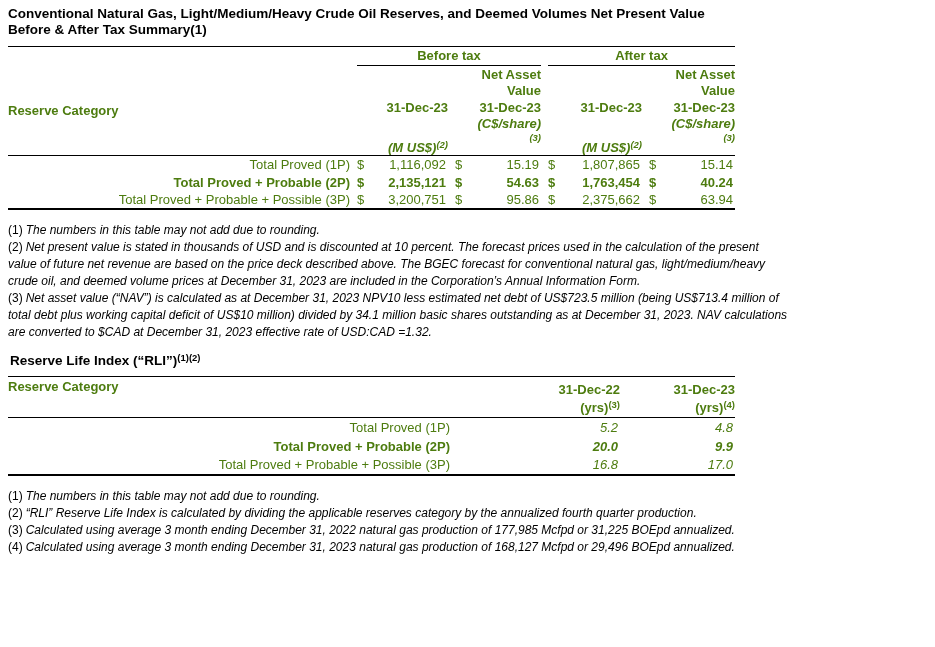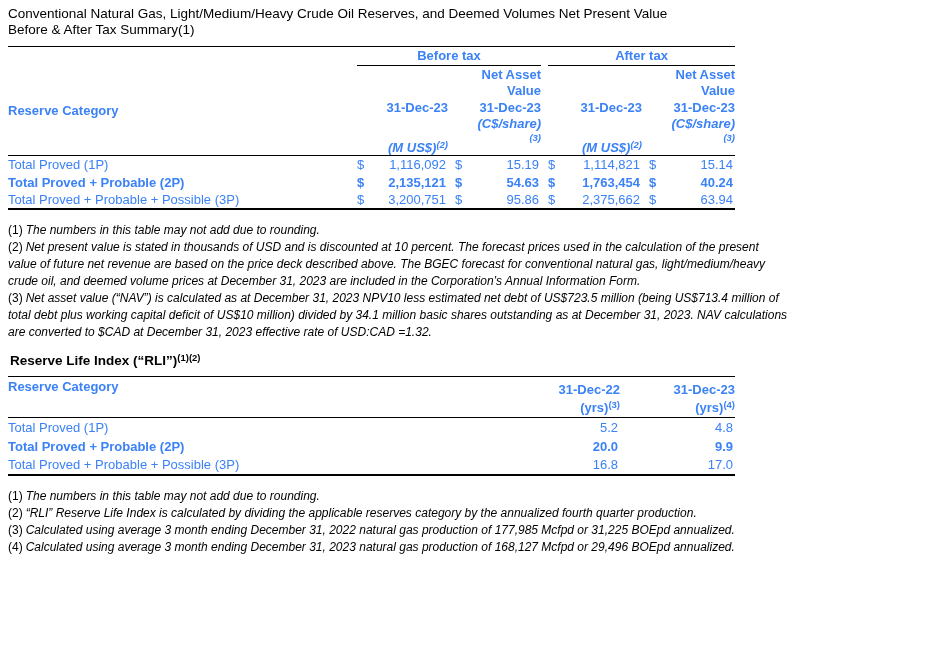--- a/index.html
+++ b/index.html
@@ -7,28 +7,28 @@
   body {
     width: 935px; height: 647px; overflow: hidden;
     background: #ffffff; color: #000000;
     font-family: "Liberation Sans", sans-serif;
   }
   .page { padding: 6px 8px 0 8px; }
 
   
   .doc-title {
     margin: 0; max-width: 700px;
-    font-size: 13.5px; line-height: 16px; font-weight: normal;
+    font-size: 13.5px; line-height: 16px; font-weight: bold;
   }
 
   
   table.fin {
     border-collapse: collapse; table-layout: fixed; width: 727px;
     border-top: 1px solid #000; border-bottom: 2px solid #000;
-    font-size: 13px; color: #3b82f6;
+    font-size: 13px; color: #4d7c0f;
   }
   table.fin td { padding: 0; }
 
   
   .npv { margin-top: 8px; }
   .group-row td { vertical-align: bottom; padding-top: 2px; }
   .group-inner {
     margin-left: 7px; border-bottom: 1px solid #000;
     text-align: center; font-weight: bold; padding: 1px 0 2px 0;
   }
@@ -46,21 +46,21 @@
   .units { font-style: italic; font-weight: bold; }
   .fnref {
     font-style: italic; font-weight: bold;
     font-size: 9.5px; line-height: 0; vertical-align: 4px;
   }
   .fn-only { vertical-align: top; text-align: right; }
   .fn-only .fnref { vertical-align: 2px; }
 
   
   .npv tbody td { height: 18px; vertical-align: middle; }
-  .cat { text-align: left; }
+  .cat { text-align: right; }
   .moneybox {
     display: flex; justify-content: space-between; align-items: baseline;
     padding: 0 2px 0 7px;
   }
   .bold-row td { font-weight: bold; }
 
   
   .footnotes { margin-top: 12px; width: 780px; font-size: 12px; line-height: 17px; }
   .fn-marker { font-style: normal; padding-right: 3px; }
   .fn-text { font-style: italic; }
@@ -70,21 +70,21 @@
   .section-title .fnref { font-weight: bold; }
   .rli { margin-top: 8px; }
   .rli thead td { font-weight: bold; text-align: right; vertical-align: bottom; }
   .rli .r1 td { height: 20px; padding-top: 2px; }
   .rli .r2 td { height: 21px; border-bottom: 1px solid #000; padding-bottom: 2px; }
   .rli .rescat-rli {
     text-align: left; vertical-align: top; font-weight: bold;
     border-bottom: 1px solid #000;
   }
   .rli tbody td { height: 19px; vertical-align: middle; }
-  .rli .num-cell { text-align: right; padding-right: 2px; }
+  .rli .num-cell { text-align: right; padding-right: 2px; font-style: italic; }
 </style>
 </head>
 <body>
 
 <div class="page">
 
   <h1 class="doc-title">Conventional Natural Gas, Light/Medium/Heavy Crude Oil Reserves, and Deemed Volumes Net Present Value Before &amp; After Tax Summary(1)</h1>
 
   <table class="fin npv">
     <colgroup>
@@ -147,21 +147,21 @@
           </td>
         <td>
             <div class="moneybox">
               <span>$</span>
               <span>15.19</span>
             </div>
           </td>
         <td>
             <div class="moneybox">
               <span>$</span>
-              <span>1,114,821</span>
+              <span>1,807,865</span>
             </div>
           </td>
         <td>
             <div class="moneybox">
               <span>$</span>
               <span>15.14</span>
             </div>
           </td>
       </tr>
       <tr class="bold-row">

